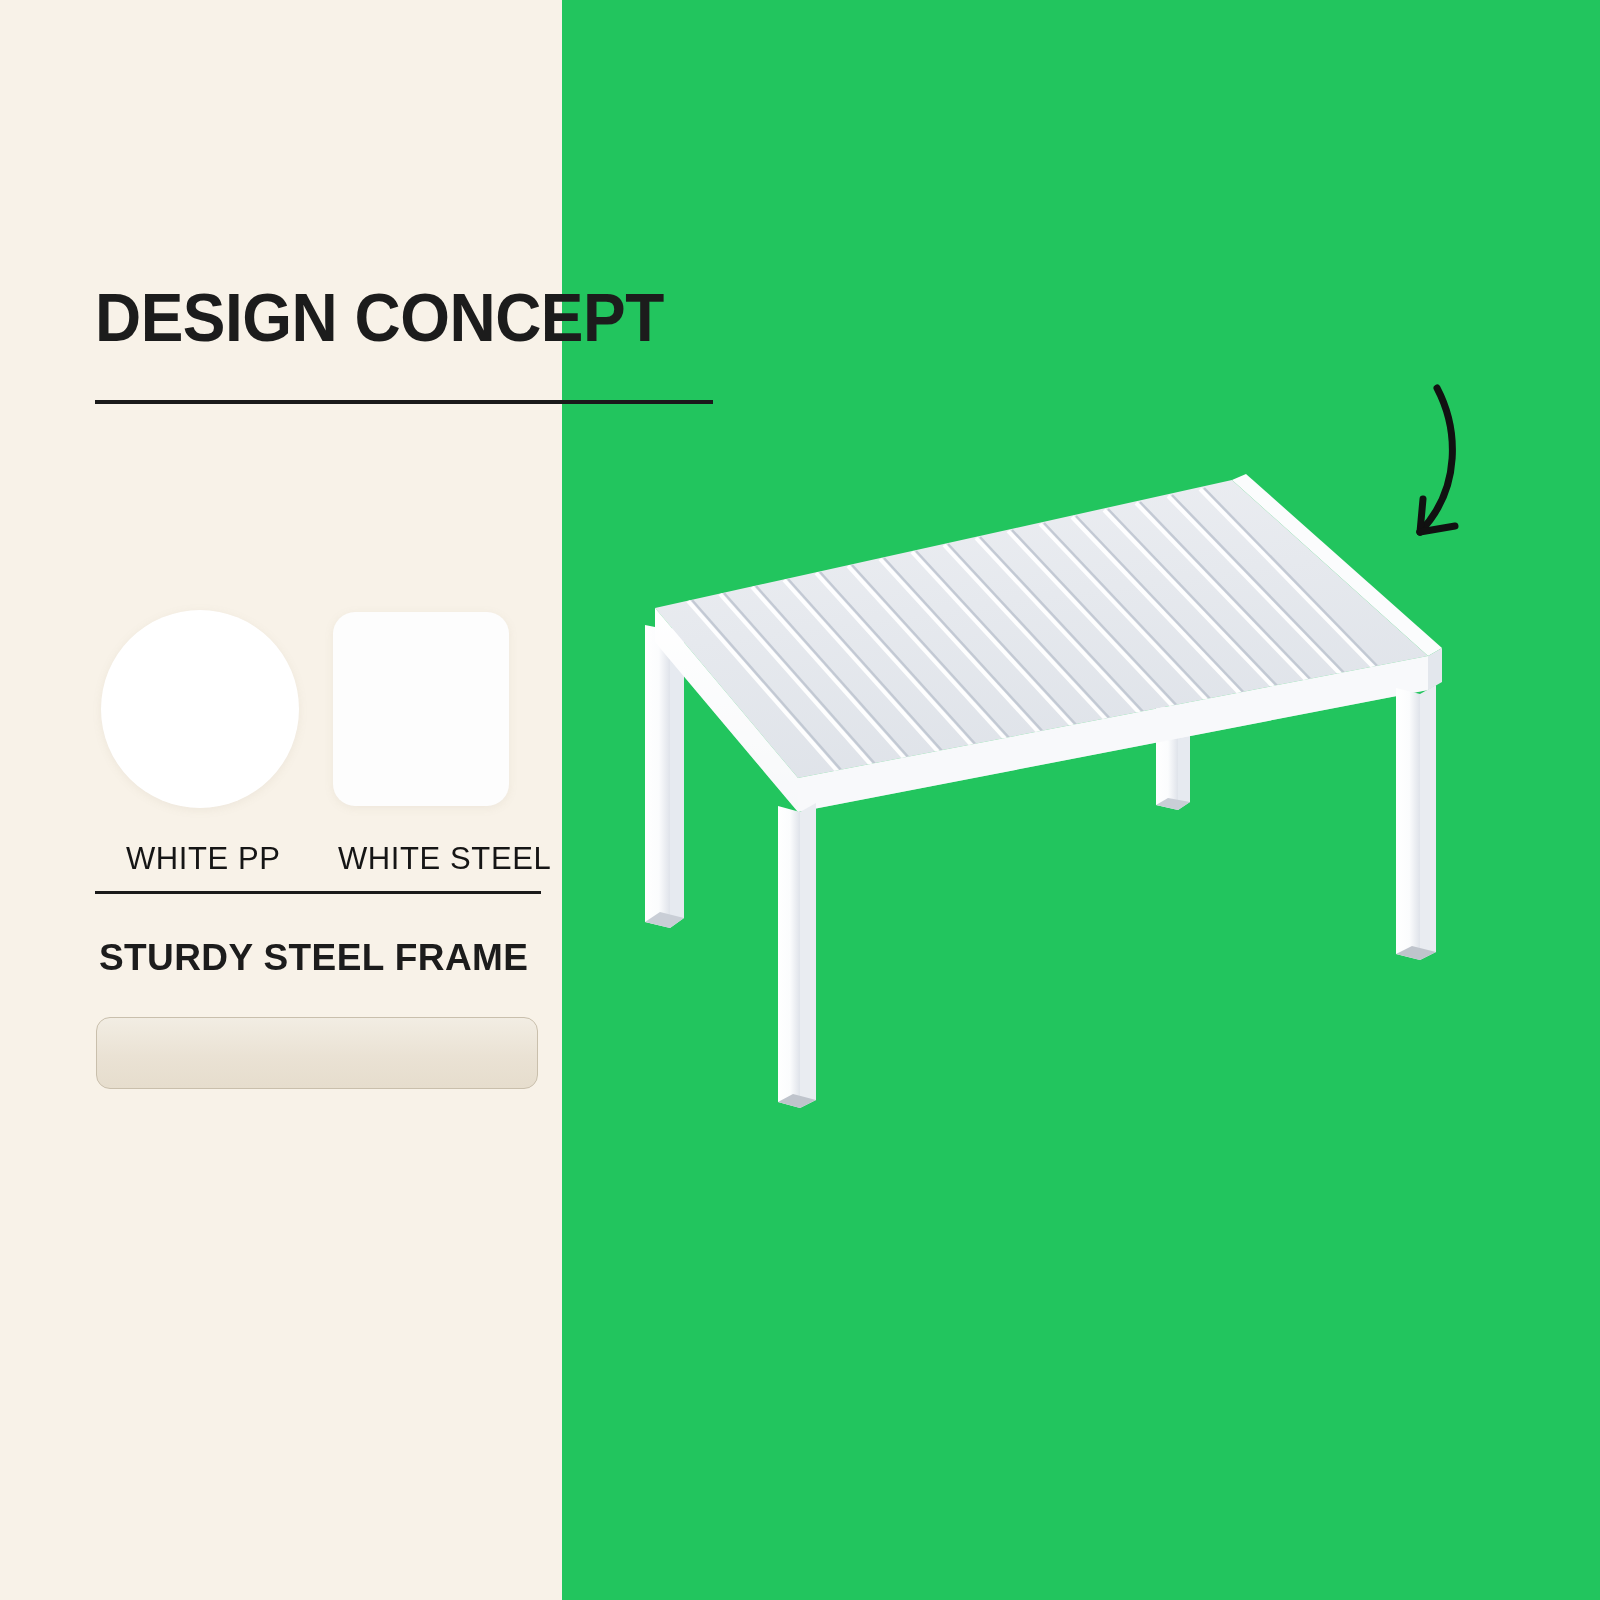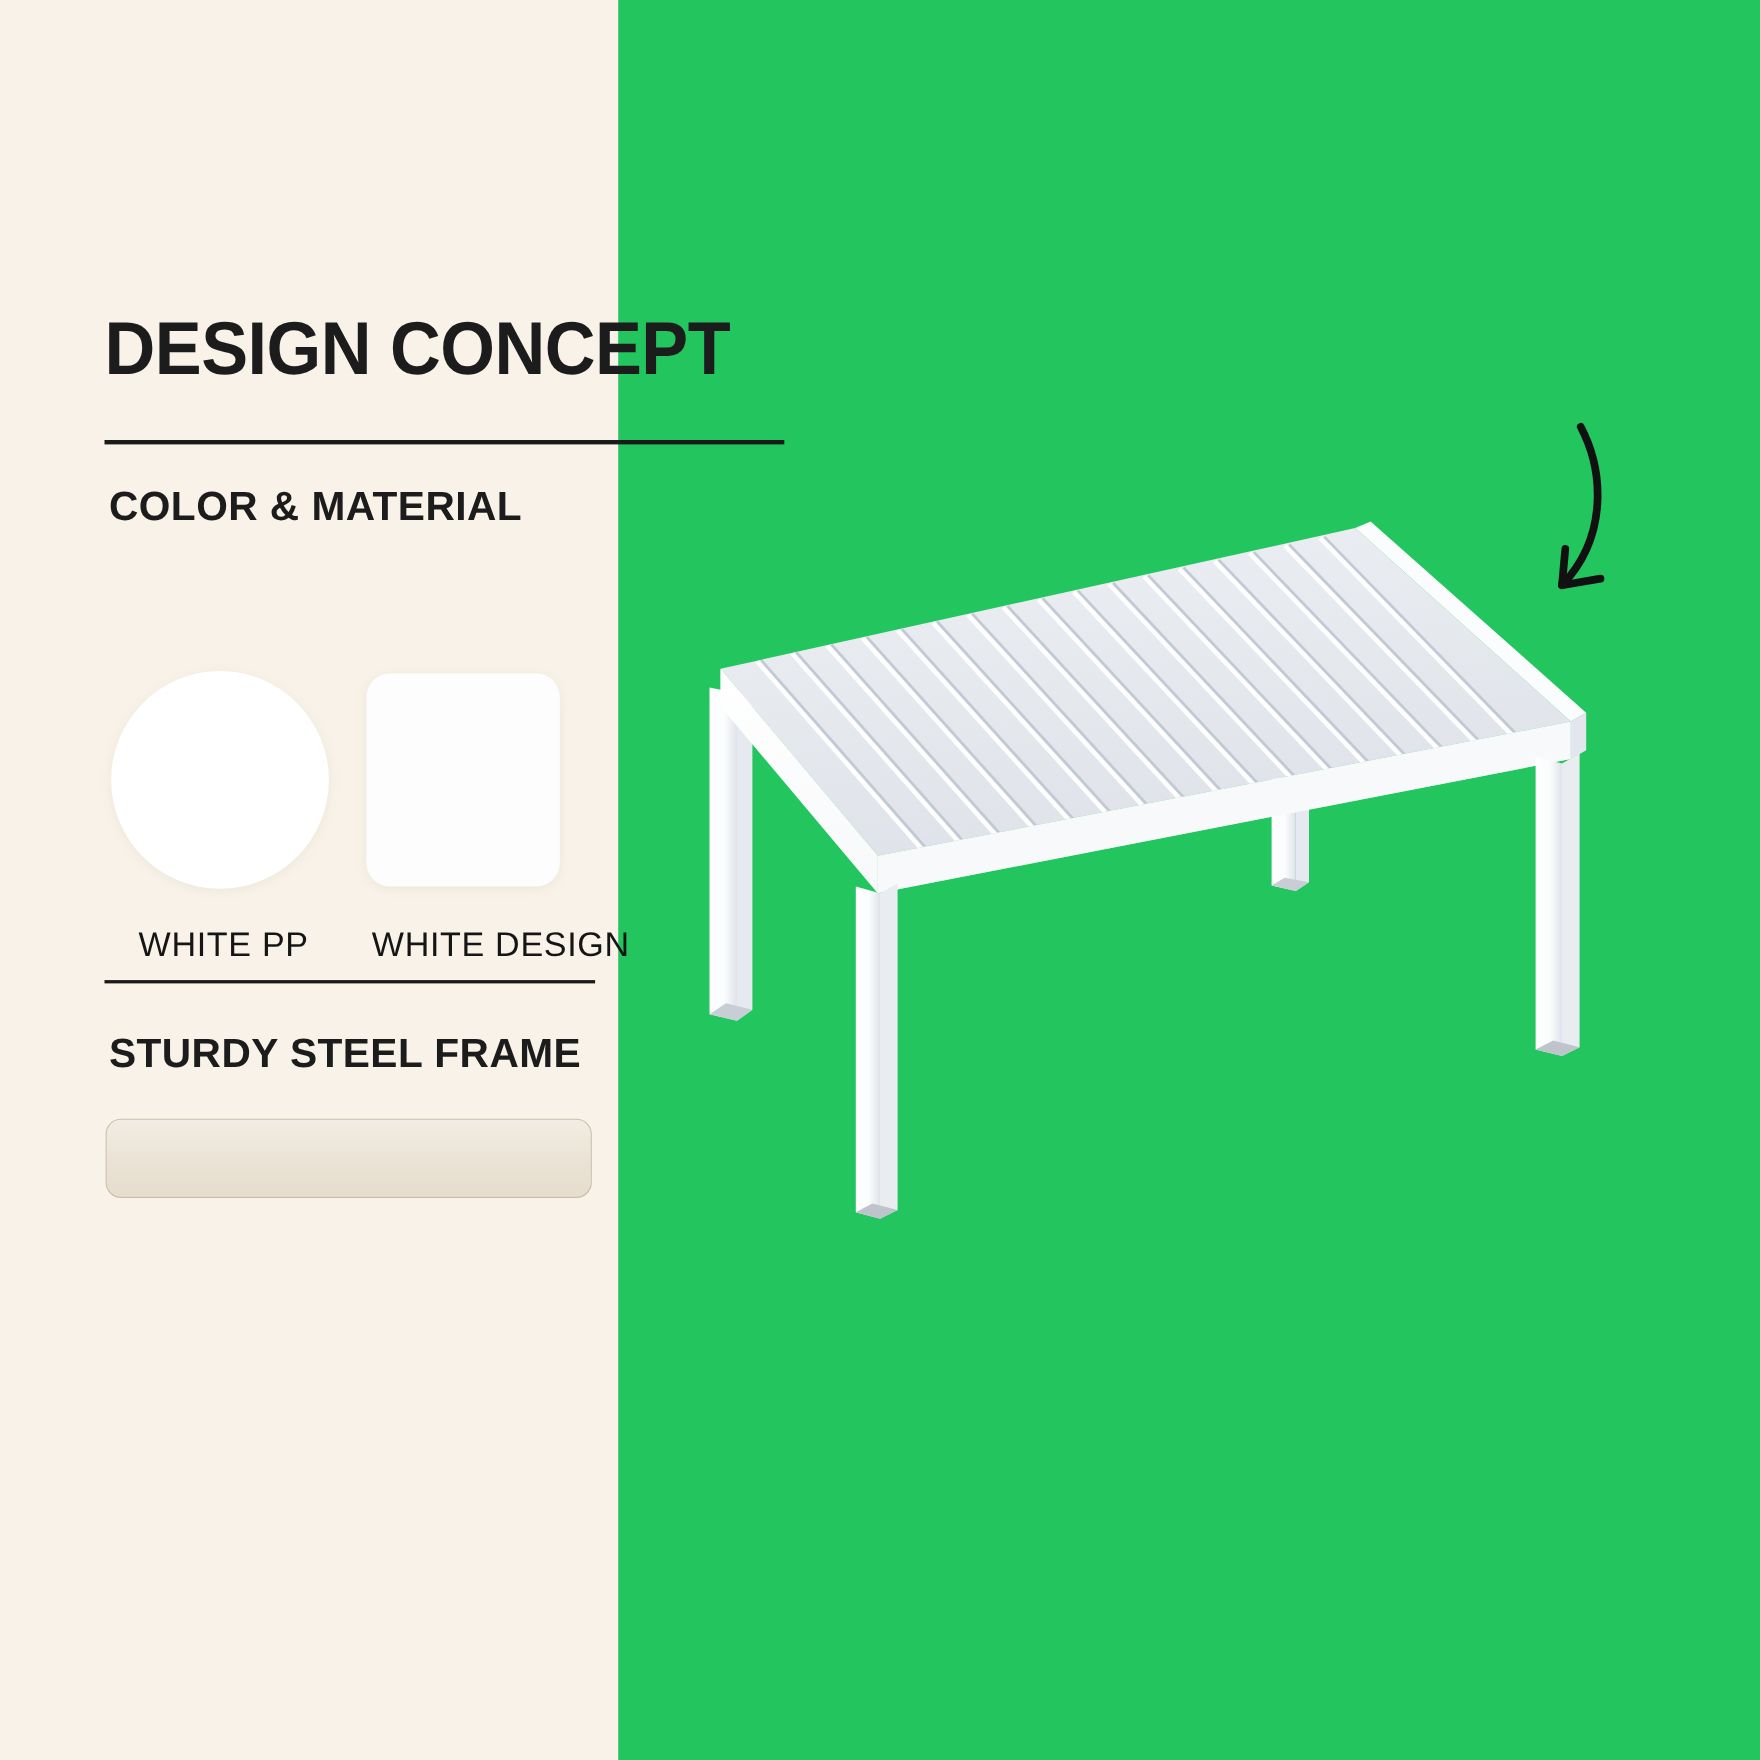--- a/index.html
+++ b/index.html
@@ -163,27 +163,26 @@
 <body>
 
 <div id="stage">
 
   <div class="panel-tint"></div>
 
   <div class="title">DESIGN CONCEPT</div>
 
   <div class="rule-main"></div>
 
-  <div class="subhead">COLOR &amp; MATERIAL</div>
 
   <div class="swatch-circle"></div>
   <div class="swatch-square"></div>
 
   <div class="swatch-label l1">WHITE PP</div>
-  <div class="swatch-label l2">WHITE DESIGN</div>
+  <div class="swatch-label l2">WHITE STEEL</div>
 
   <div class="rule-sub"></div>
 
   <div class="subhead2">STURDY STEEL FRAME</div>
 
   <div class="frame-bar"></div>
 
 
   <svg class="arrow-svg" viewBox="0 0 240 200">
     <path d="M 137 8 C 158 48, 162 108, 120 152" fill="none" stroke="#111111" stroke-width="7" stroke-linecap="round"></path>

